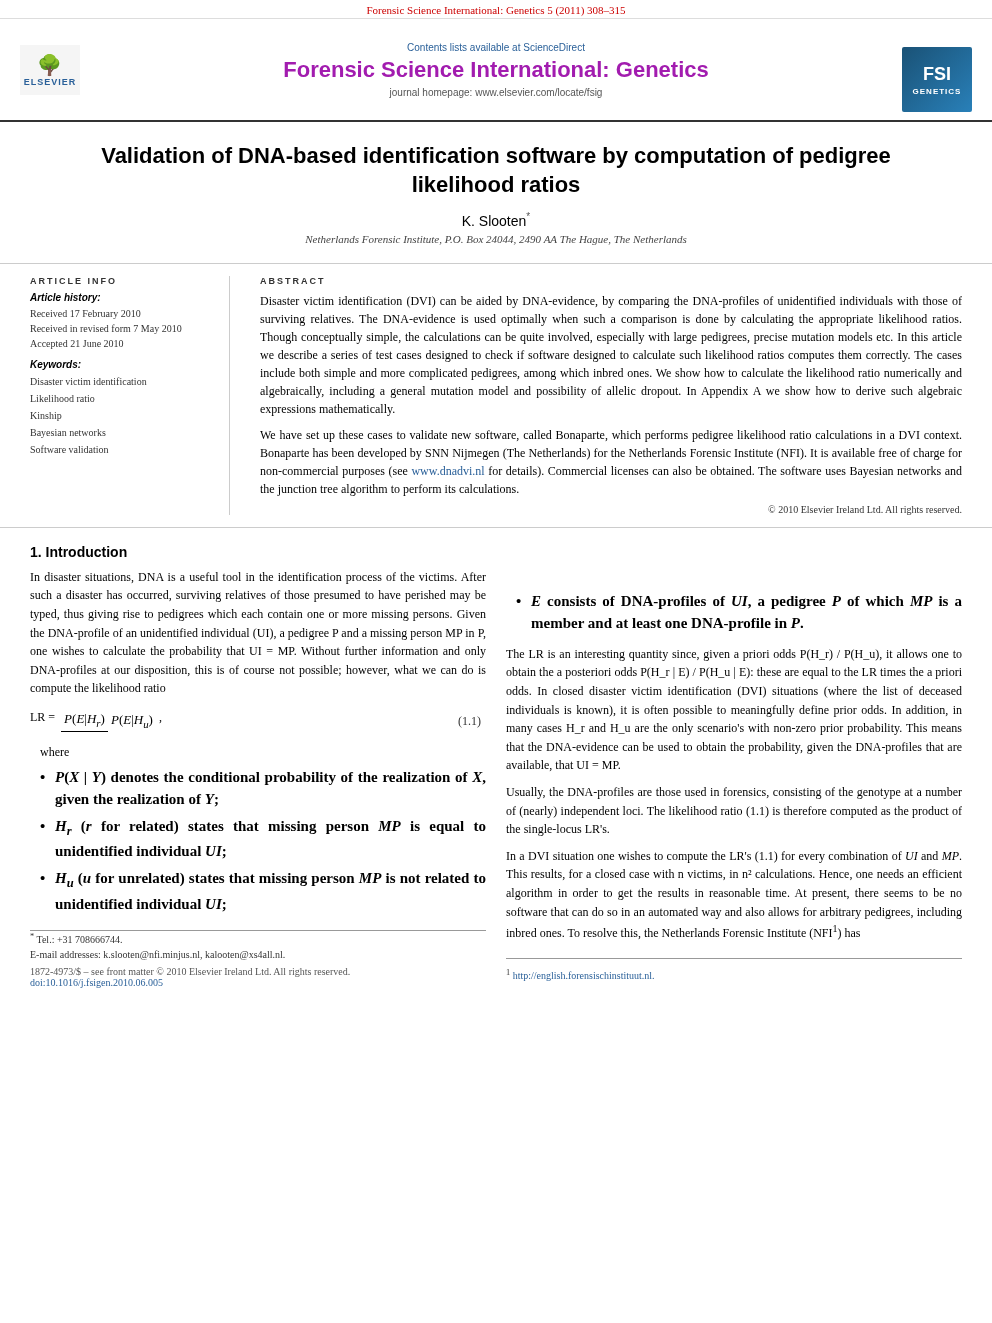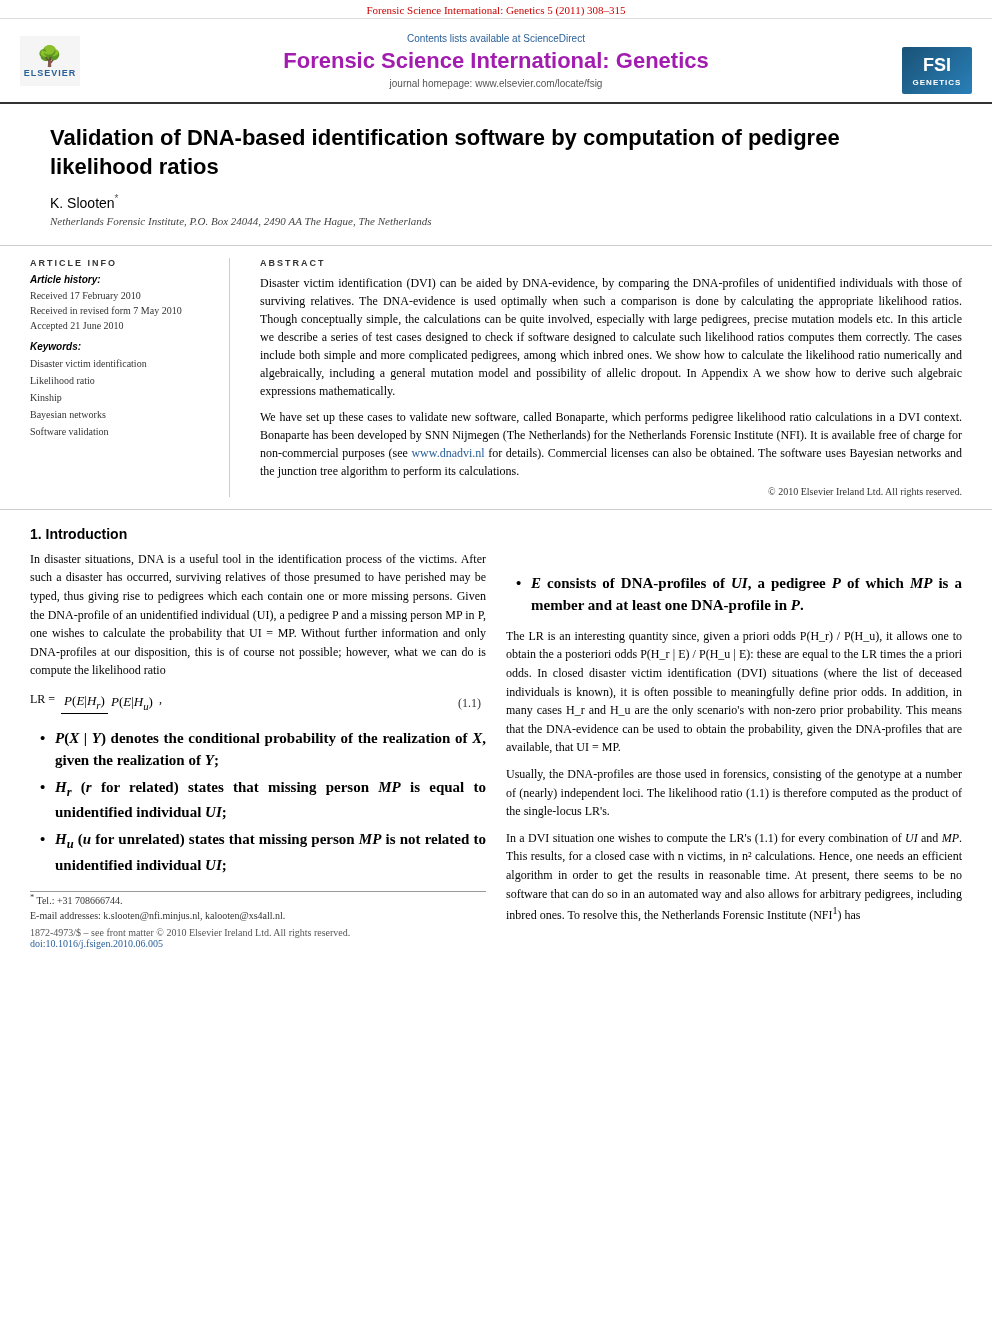--- a/index.html
+++ b/index.html
@@ -66,21 +66,21 @@
       font-weight: bold;
       margin: 4px 0;
     }
     .journal-url {
       font-size: 10px;
       color: #555;
       font-family: Arial, sans-serif;
     }
     .fsi-logo-box {
       width: 70px;
-      height: 47px;
+      height: 65px;
       background: linear-gradient(135deg, #1a5276, #2980b9);
       display: flex;
       flex-direction: column;
       align-items: center;
       justify-content: center;
       color: white;
       font-family: Arial, sans-serif;
       font-weight: bold;
       font-size: 18px;
       border-radius: 2px;
@@ -88,20 +88,21 @@
       margin-top: 20px;
     }
     .fsi-logo-sub {
       font-size: 8px;
       letter-spacing: 1px;
       margin-top: 2px;
     }
     .article-title-section {
       padding: 20px 50px 10px;
       border-bottom: 1px solid #ccc;
+      text-align: center;
     }
     .article-title {
       font-size: 22px;
       font-weight: bold;
       font-family: Arial, sans-serif;
       line-height: 1.3;
       margin-bottom: 12px;
     }
     .author-name {
       font-size: 14px;
@@ -359,20 +360,21 @@
     <div class="formula-block">
       <span class="body-text">LR&nbsp;=&nbsp;</span>
       <span class="fraction">
         <span class="num"><i>P</i>(<i>E</i>|<i>H<sub>r</sub></i>)</span>
         <span class="den"><i>P</i>(<i>E</i>|<i>H<sub>u</sub></i>)</span>
       </span>
       <span class="body-text">,</span>
       <span class="formula-label">(1.1)</span>
     </div>
 
+    <div class="where-label">where</div>
 
     <ul class="bullet-list">
       <li>
         <i>P</i>(<i>X</i> | <i>Y</i>) denotes the conditional probability of the realization of <i>X</i>, given the realization of <i>Y</i>;
       </li>
       <li>
         <i>H<sub>r</sub></i> (<i>r</i> for related) states that missing person <i>MP</i> is equal to unidentified individual <i>UI</i>;
       </li>
       <li>
         <i>H<sub>u</sub></i> (<i>u</i> for unrelated) states that missing person <i>MP</i> is not related to unidentified individual <i>UI</i>;
@@ -401,15 +403,21 @@
     </ul>
 
     <p class="body-text" style="margin-top:10px;">The LR is an interesting quantity since, given a priori odds P(H_r) / P(H_u), it allows one to obtain the a posteriori odds P(H_r | E) / P(H_u | E): these are equal to the LR times the a priori odds. In closed disaster victim identification (DVI) situations (where the list of deceased individuals is known), it is often possible to meaningfully define prior odds. In addition, in many cases H_r and H_u are the only scenario's with non-zero prior probability. This means that the DNA-evidence can be used to obtain the probability, given the DNA-profiles that are available, that UI = MP.</p>
     <p class="body-text">
       Usually, the DNA-profiles are those used in forensics, consisting of the genotype at a number of (nearly) independent loci. The likelihood ratio (1.1) is therefore computed as the product of the single-locus LR's.
     </p>
     <p class="body-text">
       In a DVI situation one wishes to compute the LR's (1.1) for every combination of <i>UI</i> and <i>MP</i>. This results, for a closed case with n victims, in n² calculations. Hence, one needs an efficient algorithm in order to get the results in reasonable time. At present, there seems to be no software that can do so in an automated way and also allows for arbitrary pedigrees, including inbred ones. To resolve this, the Netherlands Forensic Institute (NFI<sup>1</sup>) has
     </p>
 
+    <div class="footnote-section">
+      <div class="right-footnote">
+        <sup>1</sup>
+        <span class="inline-link">http://english.forensischinstituut.nl.</span>
+      </div>
+    </div>
   </div>
 
 </div>
 
 </body></html>

